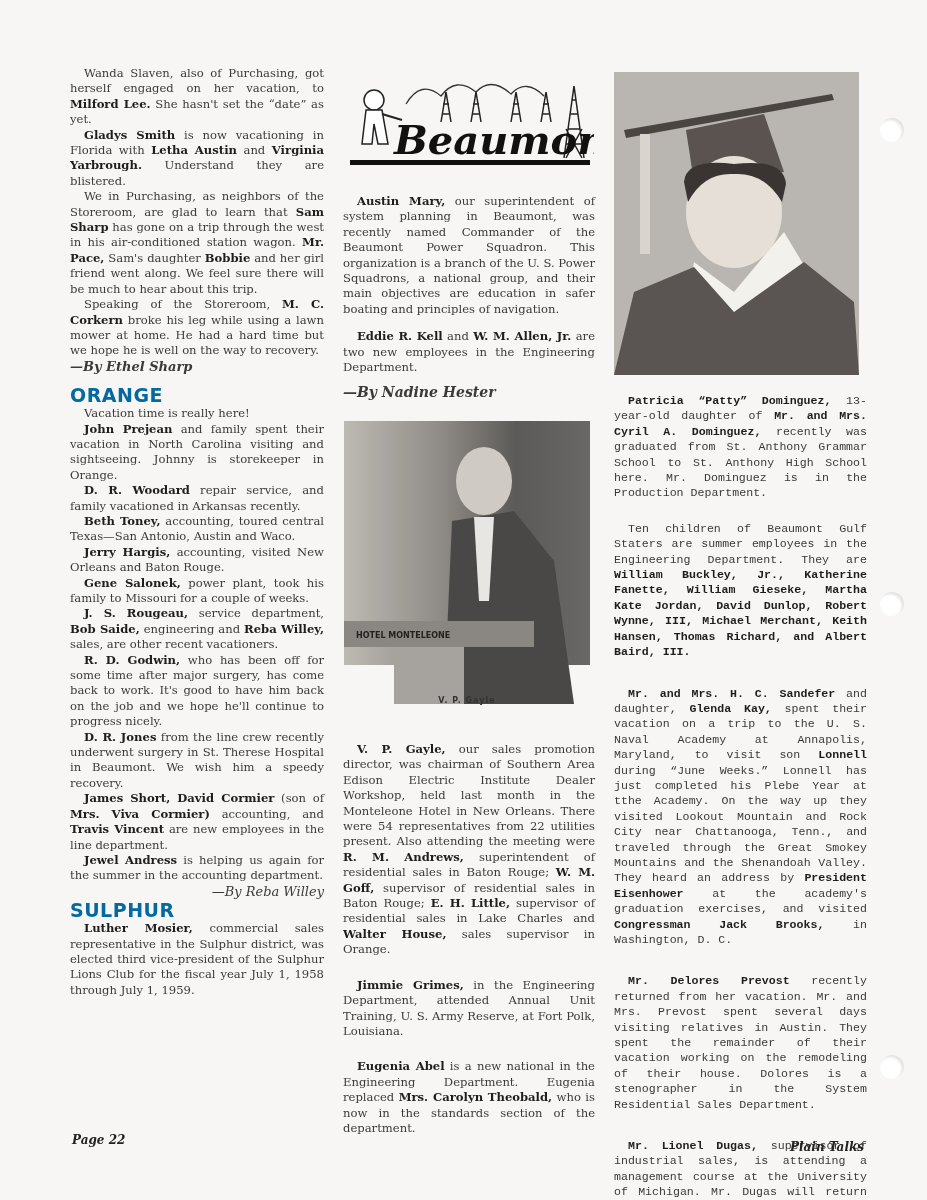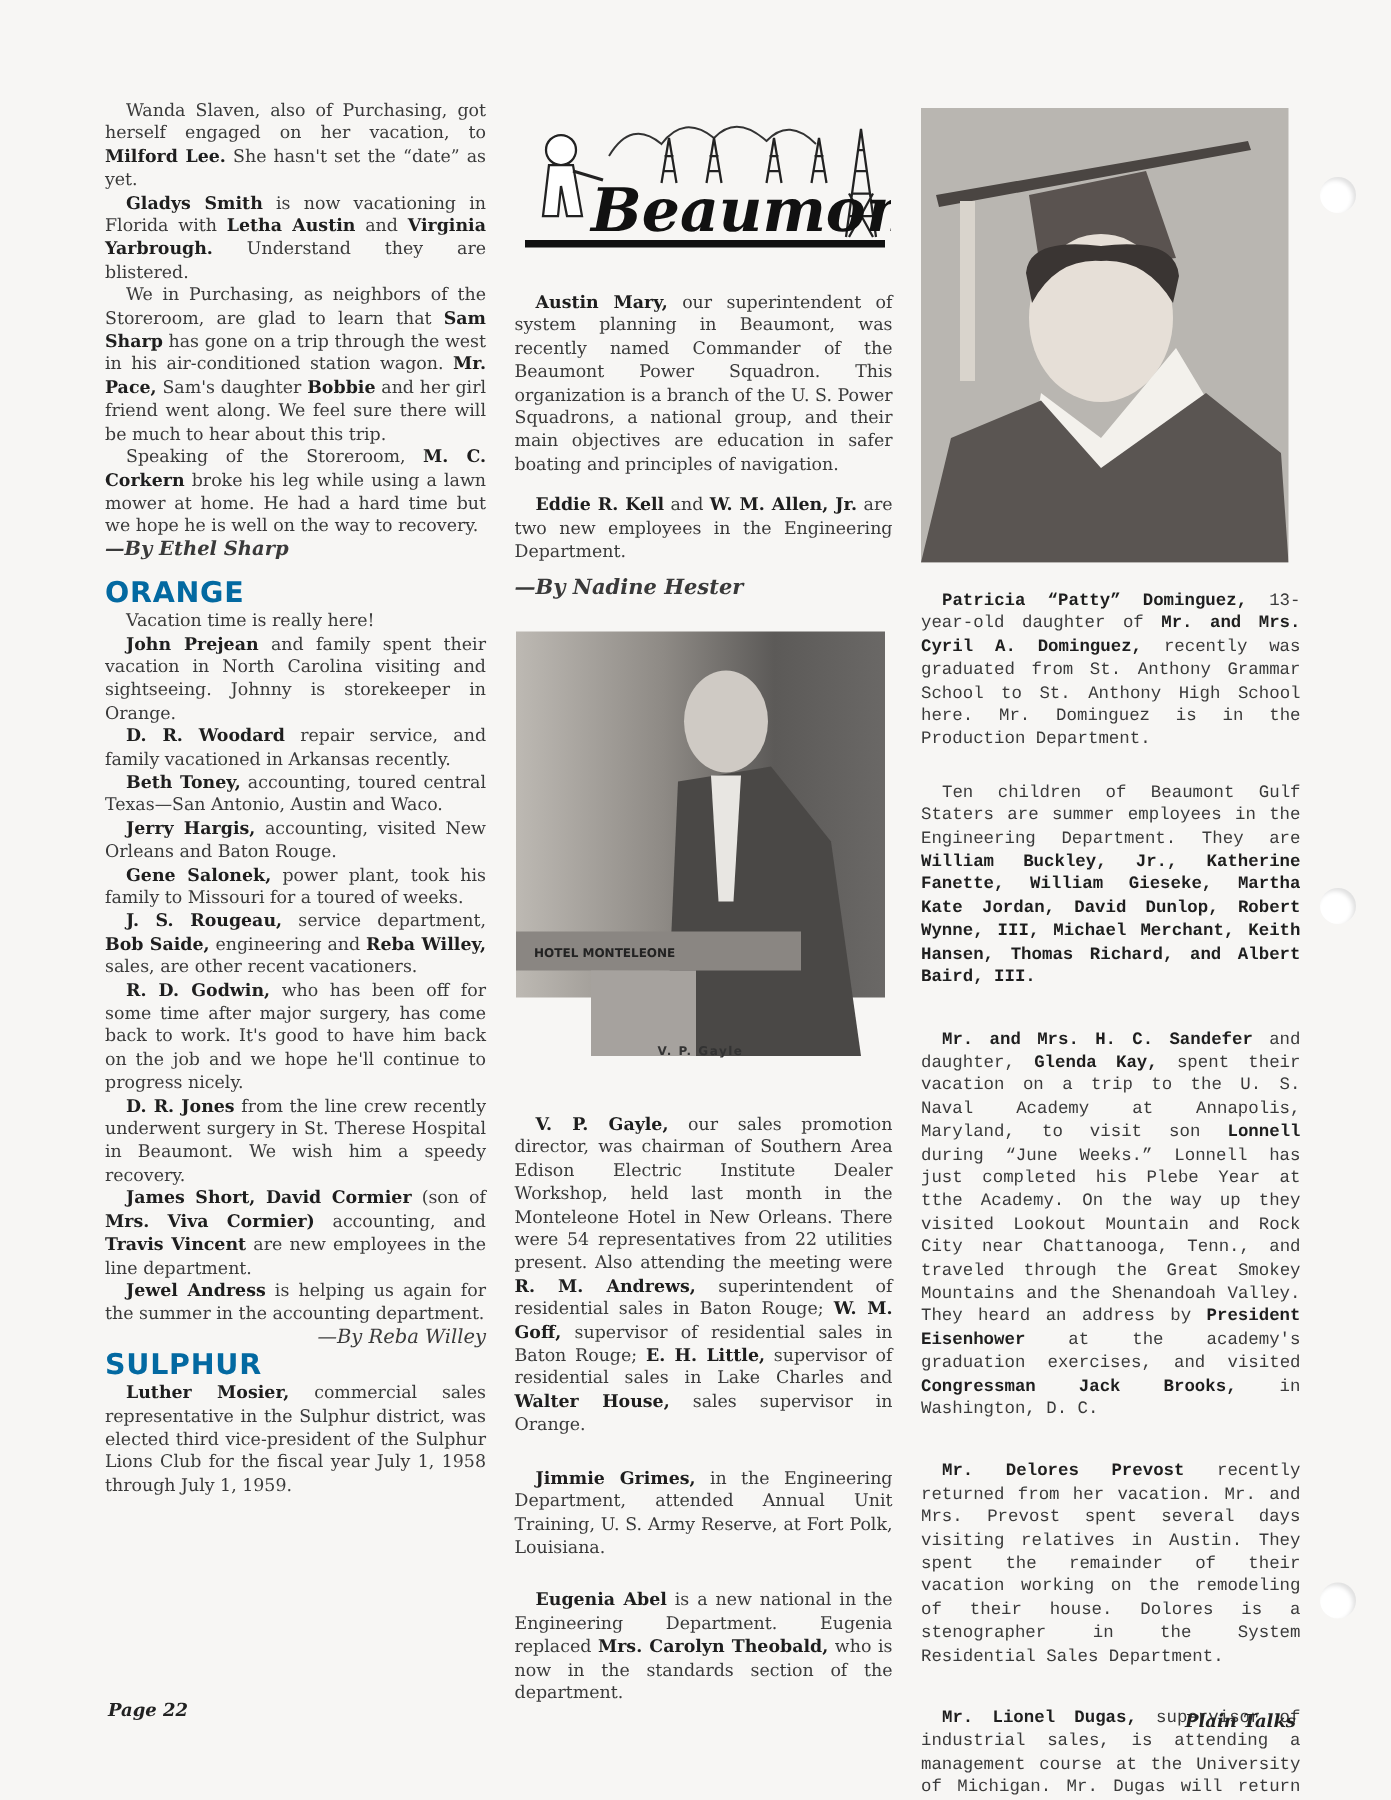--- a/index.html
+++ b/index.html
@@ -34,21 +34,21 @@
     <p><span>We in Purchasing, as neighbors of the Storeroom, are glad to learn that </span><b>Sam Sharp</b><span> has gone on a trip through the west in his air-conditioned station wagon. </span><b>Mr. Pace,</b><span> Sam's daughter </span><b>Bobbie</b><span> and her girl friend went along. We feel sure there will be much to hear about this trip.</span></p>
     <p><span>Speaking of the Storeroom, </span><b>M. C. Corkern</b><span> broke his leg while using a lawn mower at home. He had a hard time but we hope he is well on the way to recovery.</span></p>
     <p class="sig">—By Ethel Sharp</p>
 
     <div class="head">ORANGE</div>
     <p>Vacation time is really here!</p>
     <p><b>John Prejean</b><span> and family spent their vacation in North Carolina visiting and sightseeing. Johnny is storekeeper in Orange.</span></p>
     <p><b>D. R. Woodard</b><span> repair service, and family vacationed in Arkansas recently.</span></p>
     <p><b>Beth Toney,</b><span> accounting, toured central Texas—San Antonio, Austin and Waco.</span></p>
     <p><b>Jerry Hargis,</b><span> accounting, visited New Orleans and Baton Rouge.</span></p>
-    <p><b>Gene Salonek,</b><span> power plant, took his family to Missouri for a toured of weeks.</span></p>
+    <p><b>Gene Salonek,</b><span> power plant, took his family to Missouri for a couple of weeks.</span></p>
     <p><b>J. S. Rougeau,</b><span> service department, </span><b>Bob Saide,</b><span> engineering and </span><b>Reba Willey,</b><span> sales, are other recent vacationers.</span></p>
     <p><b>R. D. Godwin,</b><span> who has been off for some time after major surgery, has come back to work. It's good to have him back on the job and we hope he'll continue to progress nicely.</span></p>
     <p><b>D. R. Jones</b><span> from the line crew recently underwent surgery in St. Therese Hospital in Beaumont. We wish him a speedy recovery.</span></p>
     <p><b>James Short, David Cormier</b><span> (son of </span><b>Mrs. Viva Cormier)</b><span> accounting, and </span><b>Travis Vincent</b><span> are new employees in the line department.</span></p>
     <p><b>Jewel Andress</b><span> is helping us again for the summer in the accounting department.</span><span class="inline-sig">—By Reba Willey</span></p>
 
     <div class="head" style="clear:both;">SULPHUR</div>
     <p><b>Luther Mosier,</b><span> commercial sales representative in the Sulphur district, was elected third vice-president of the Sulphur Lions Club for the fiscal year July 1, 1958 through July 1, 1959.</span></p>
   </div>
 

